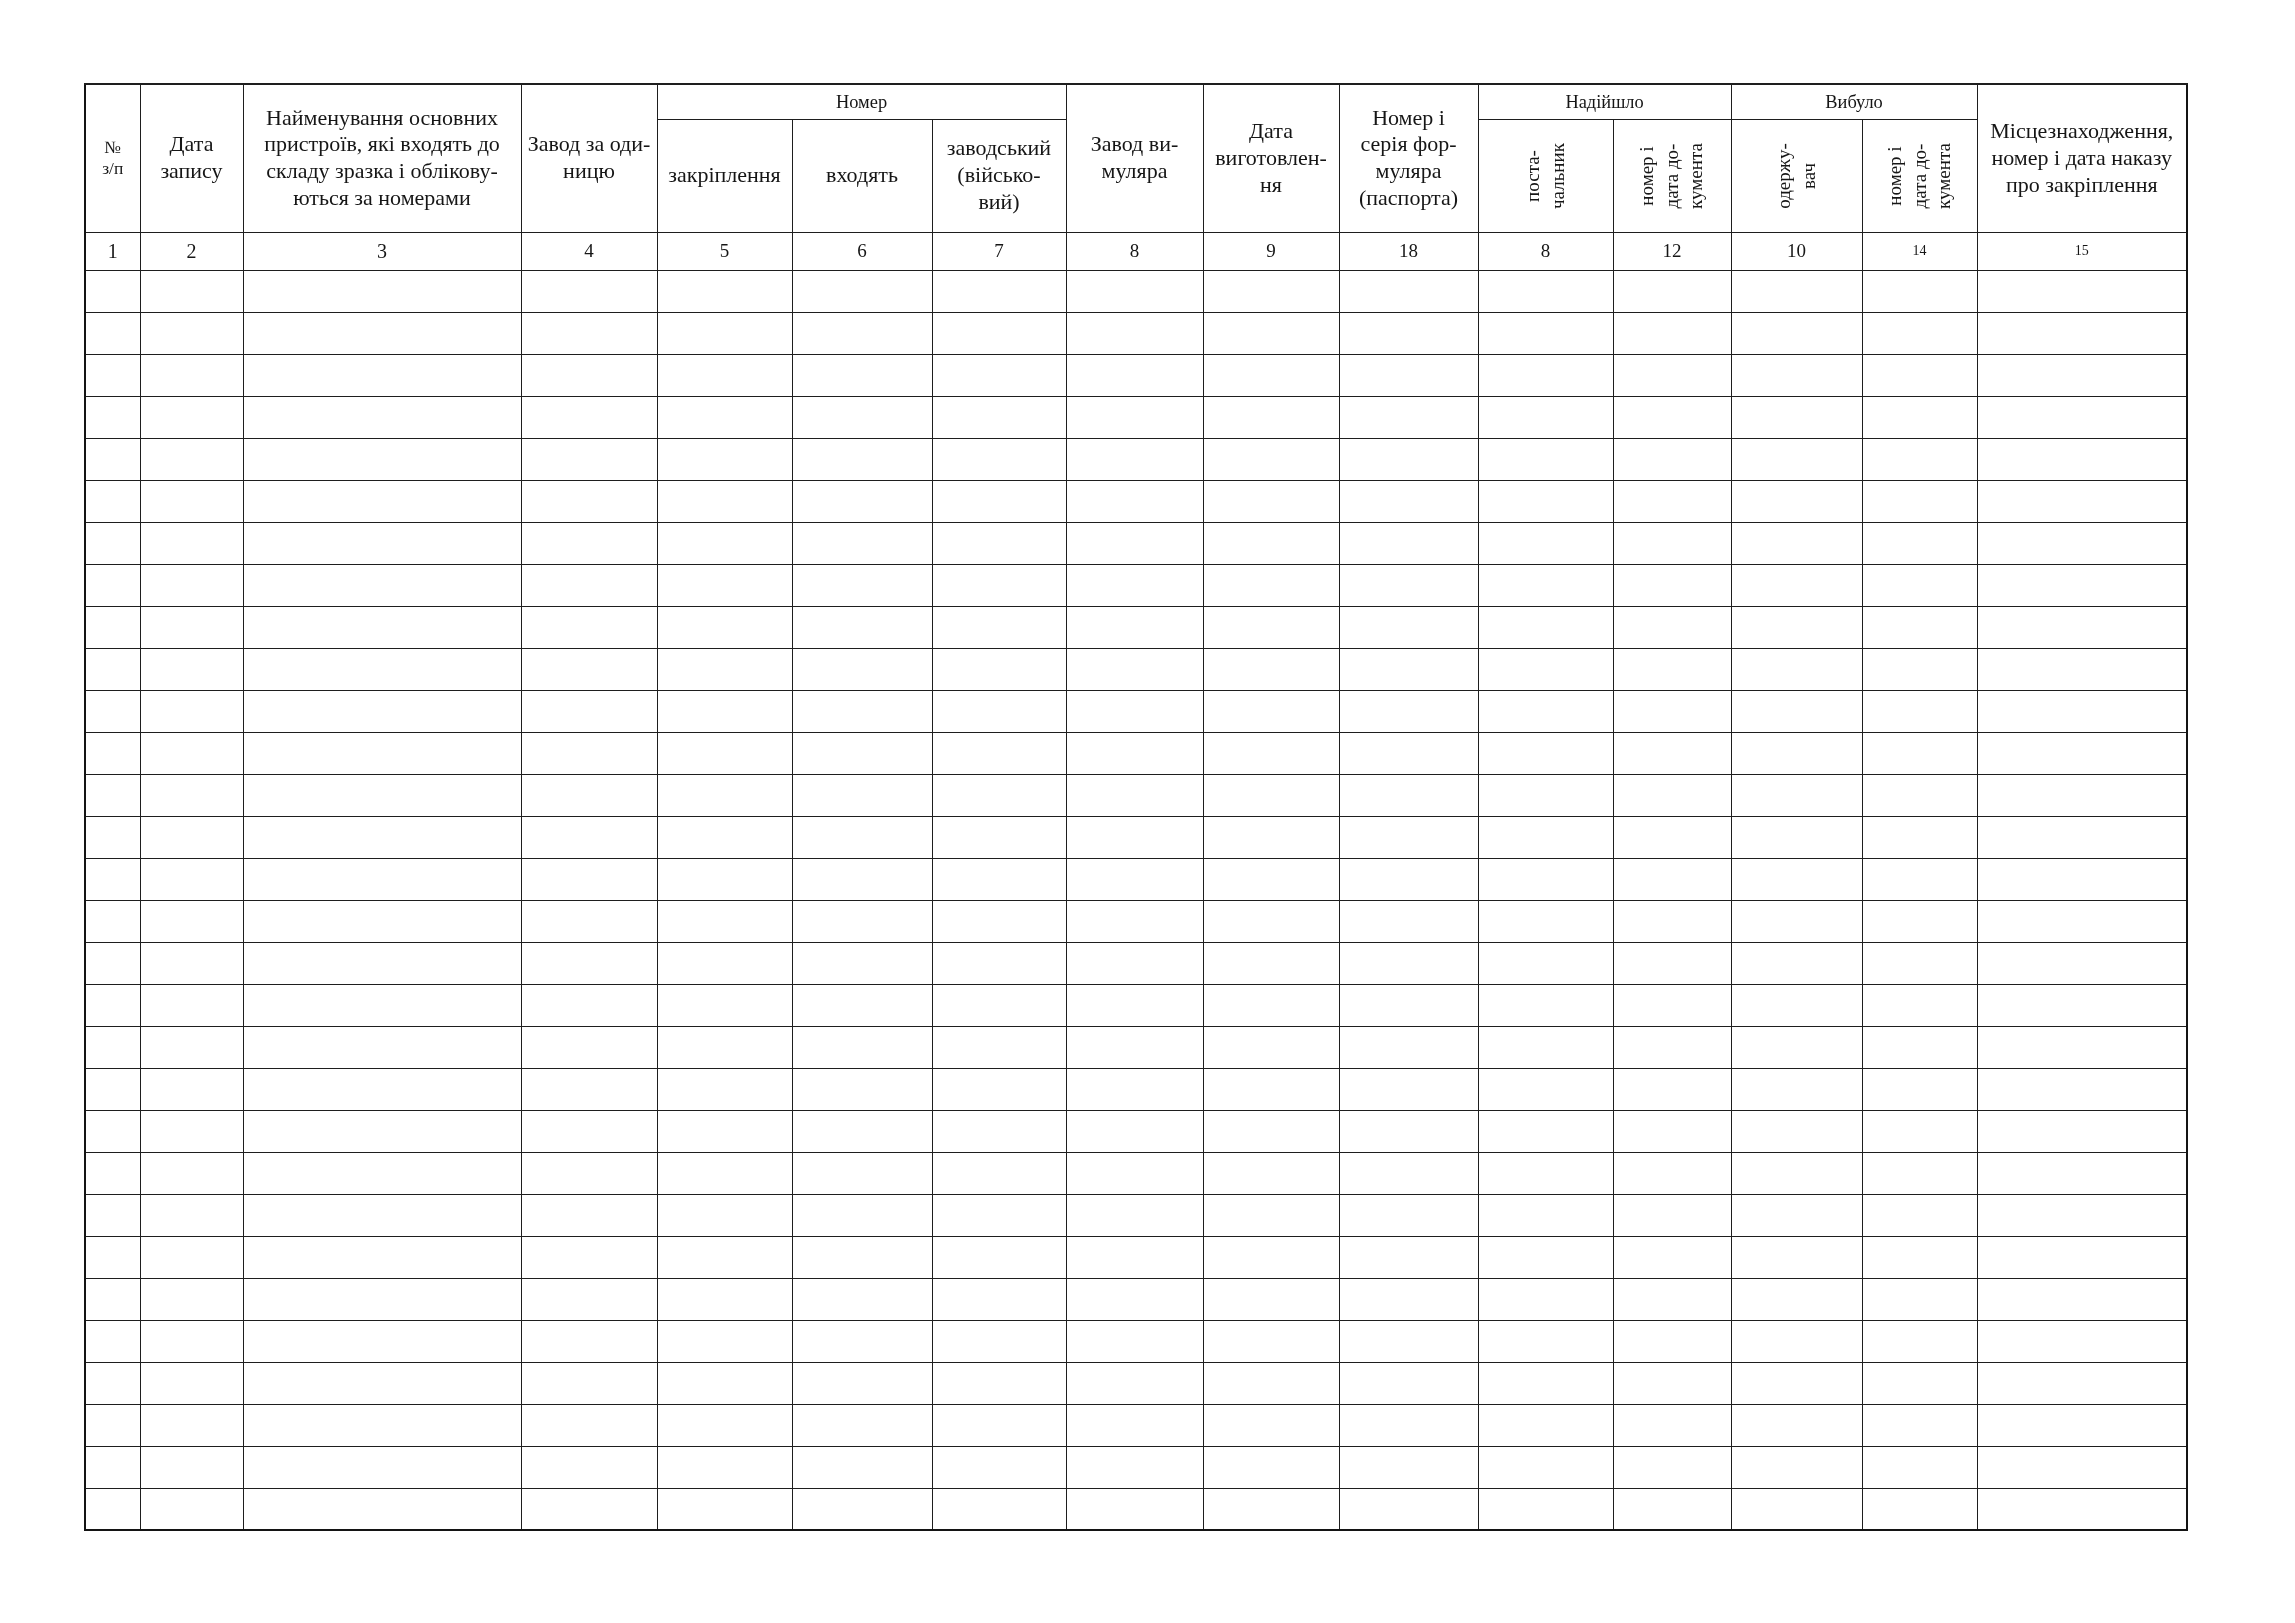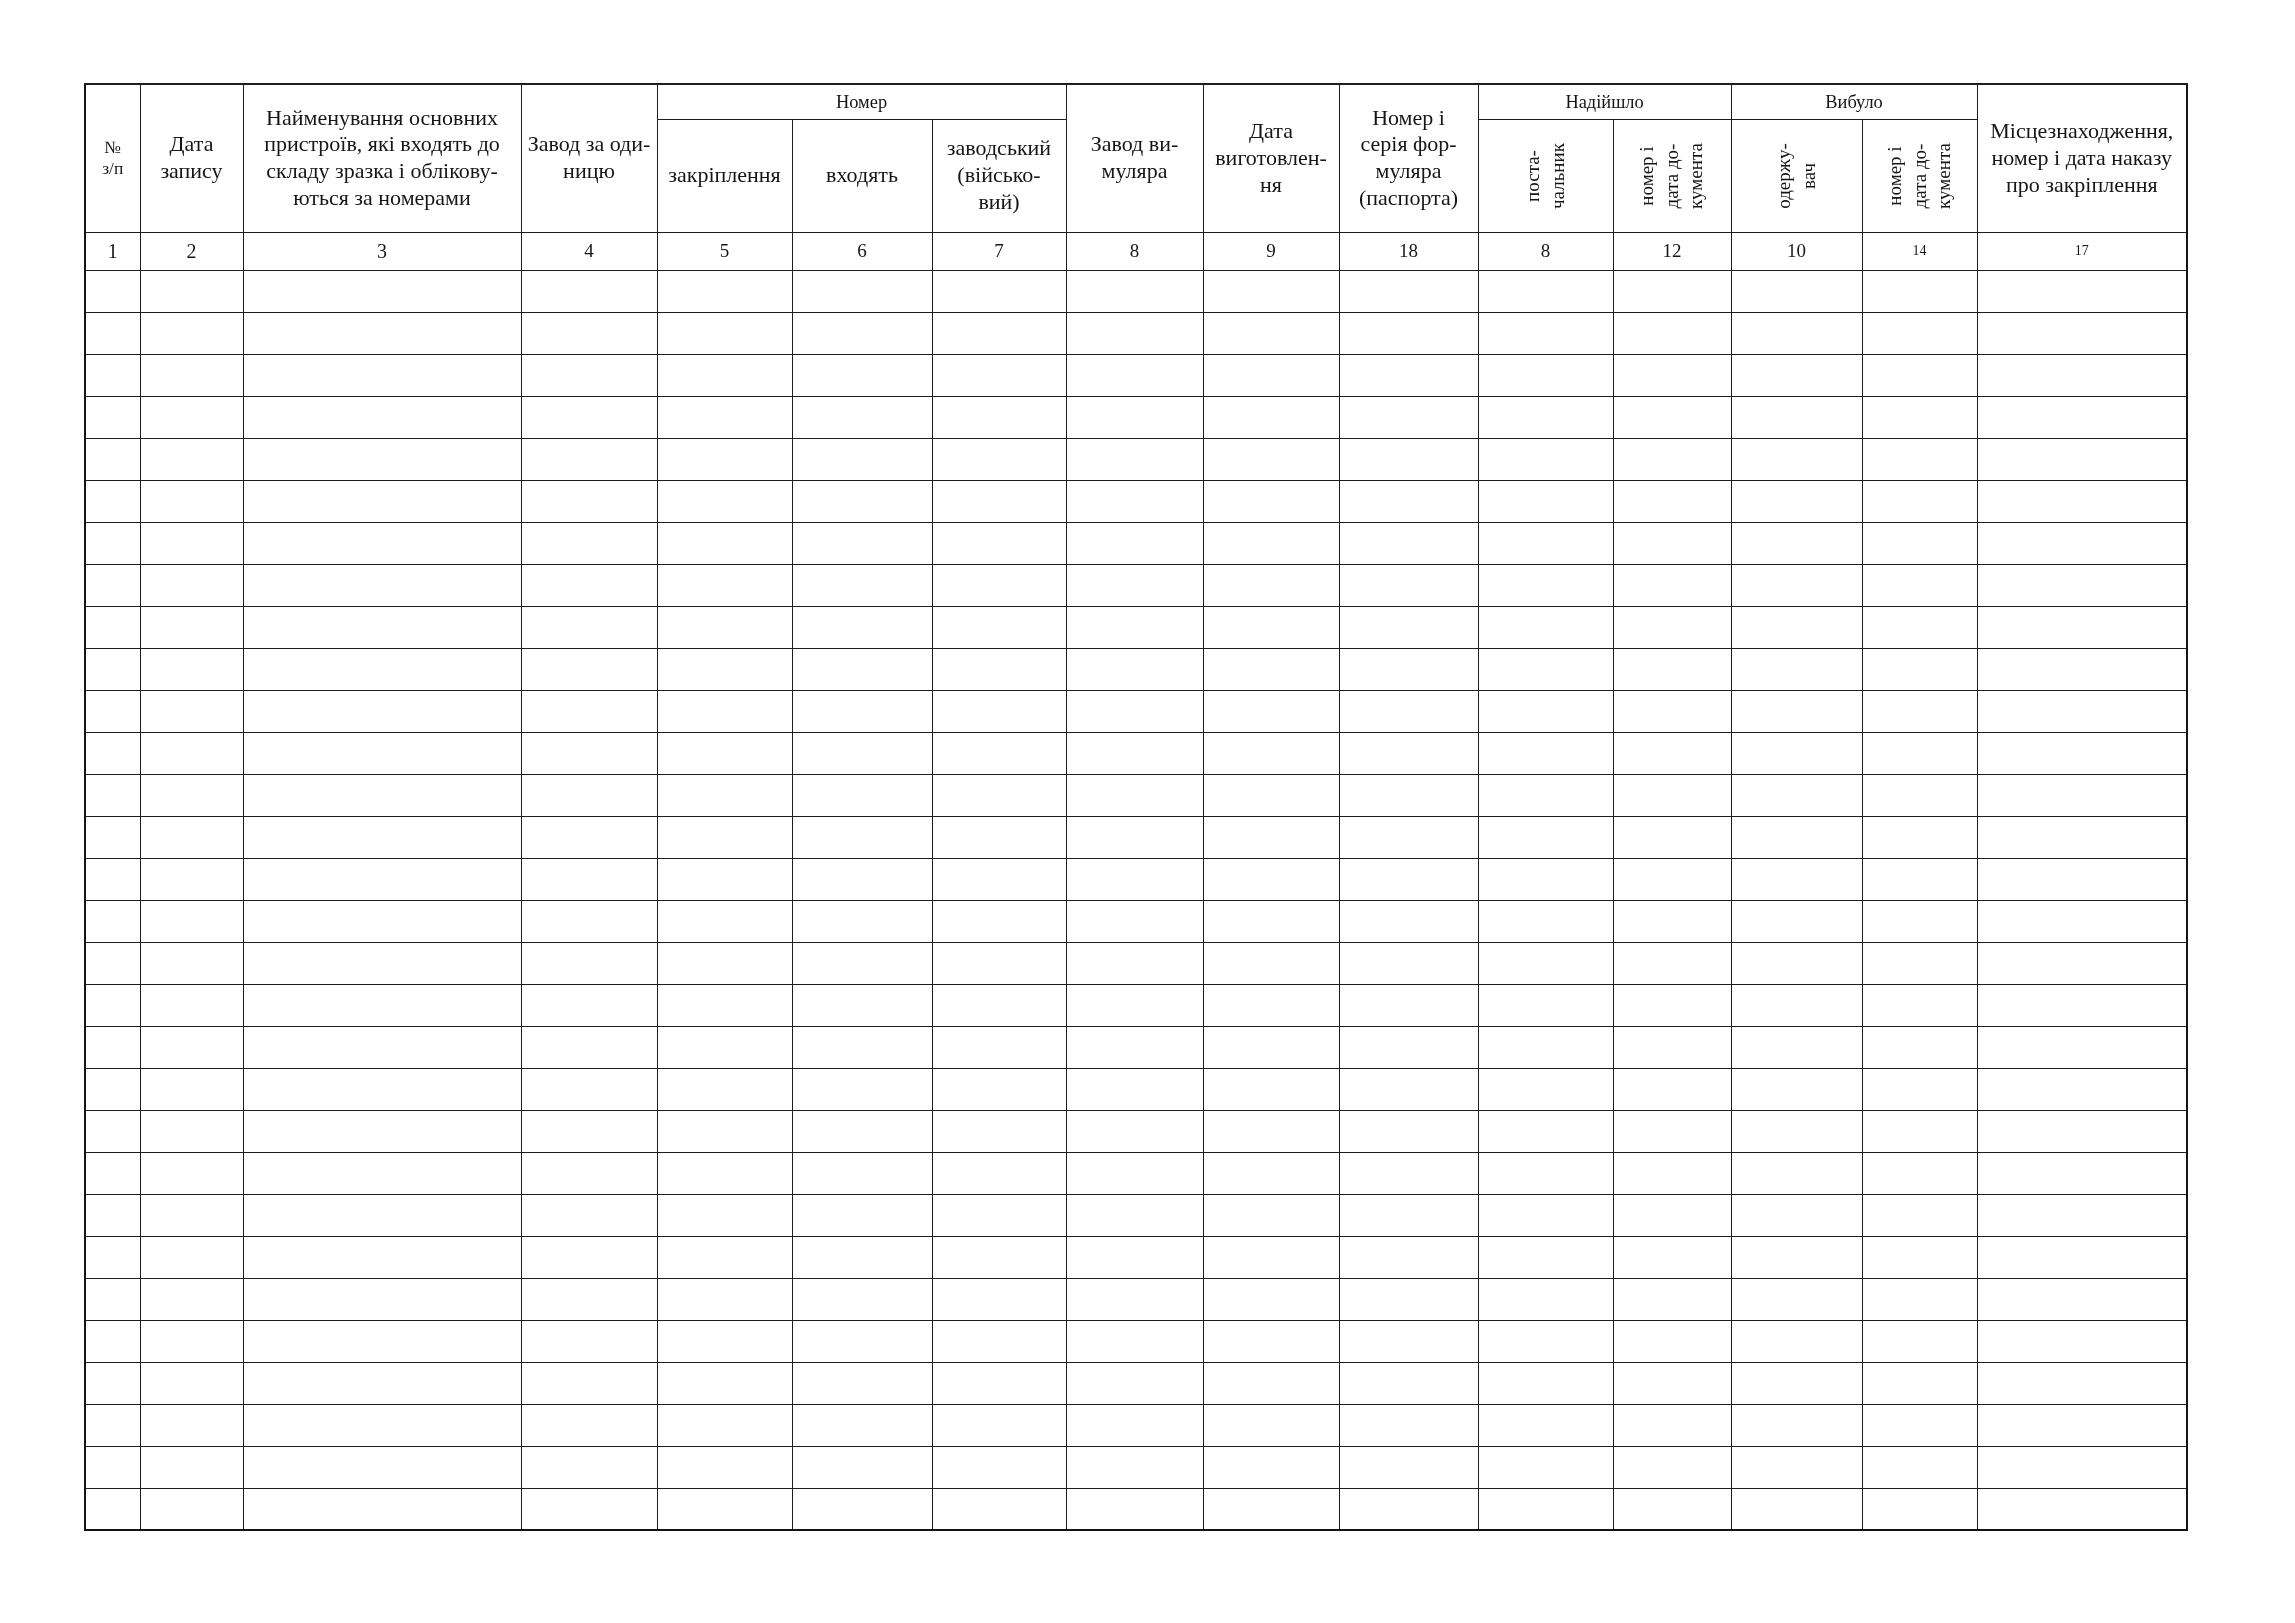--- a/index.html
+++ b/index.html
@@ -134,21 +134,21 @@
         <th class="num">5</th>
         <th class="num">6</th>
         <th class="num">7</th>
         <th class="num">8</th>
         <th class="num">9</th>
         <th class="num">18</th>
         <th class="num">8</th>
         <th class="num">12</th>
         <th class="num">10</th>
         <th class="num">14</th>
-        <th class="num">17</th>
+        <th class="num">15</th>
       </tr>
     </thead>
     <tbody>
         <tr>
           <td></td>
           <td></td>
           <td></td>
           <td></td>
           <td></td>
           <td></td>

